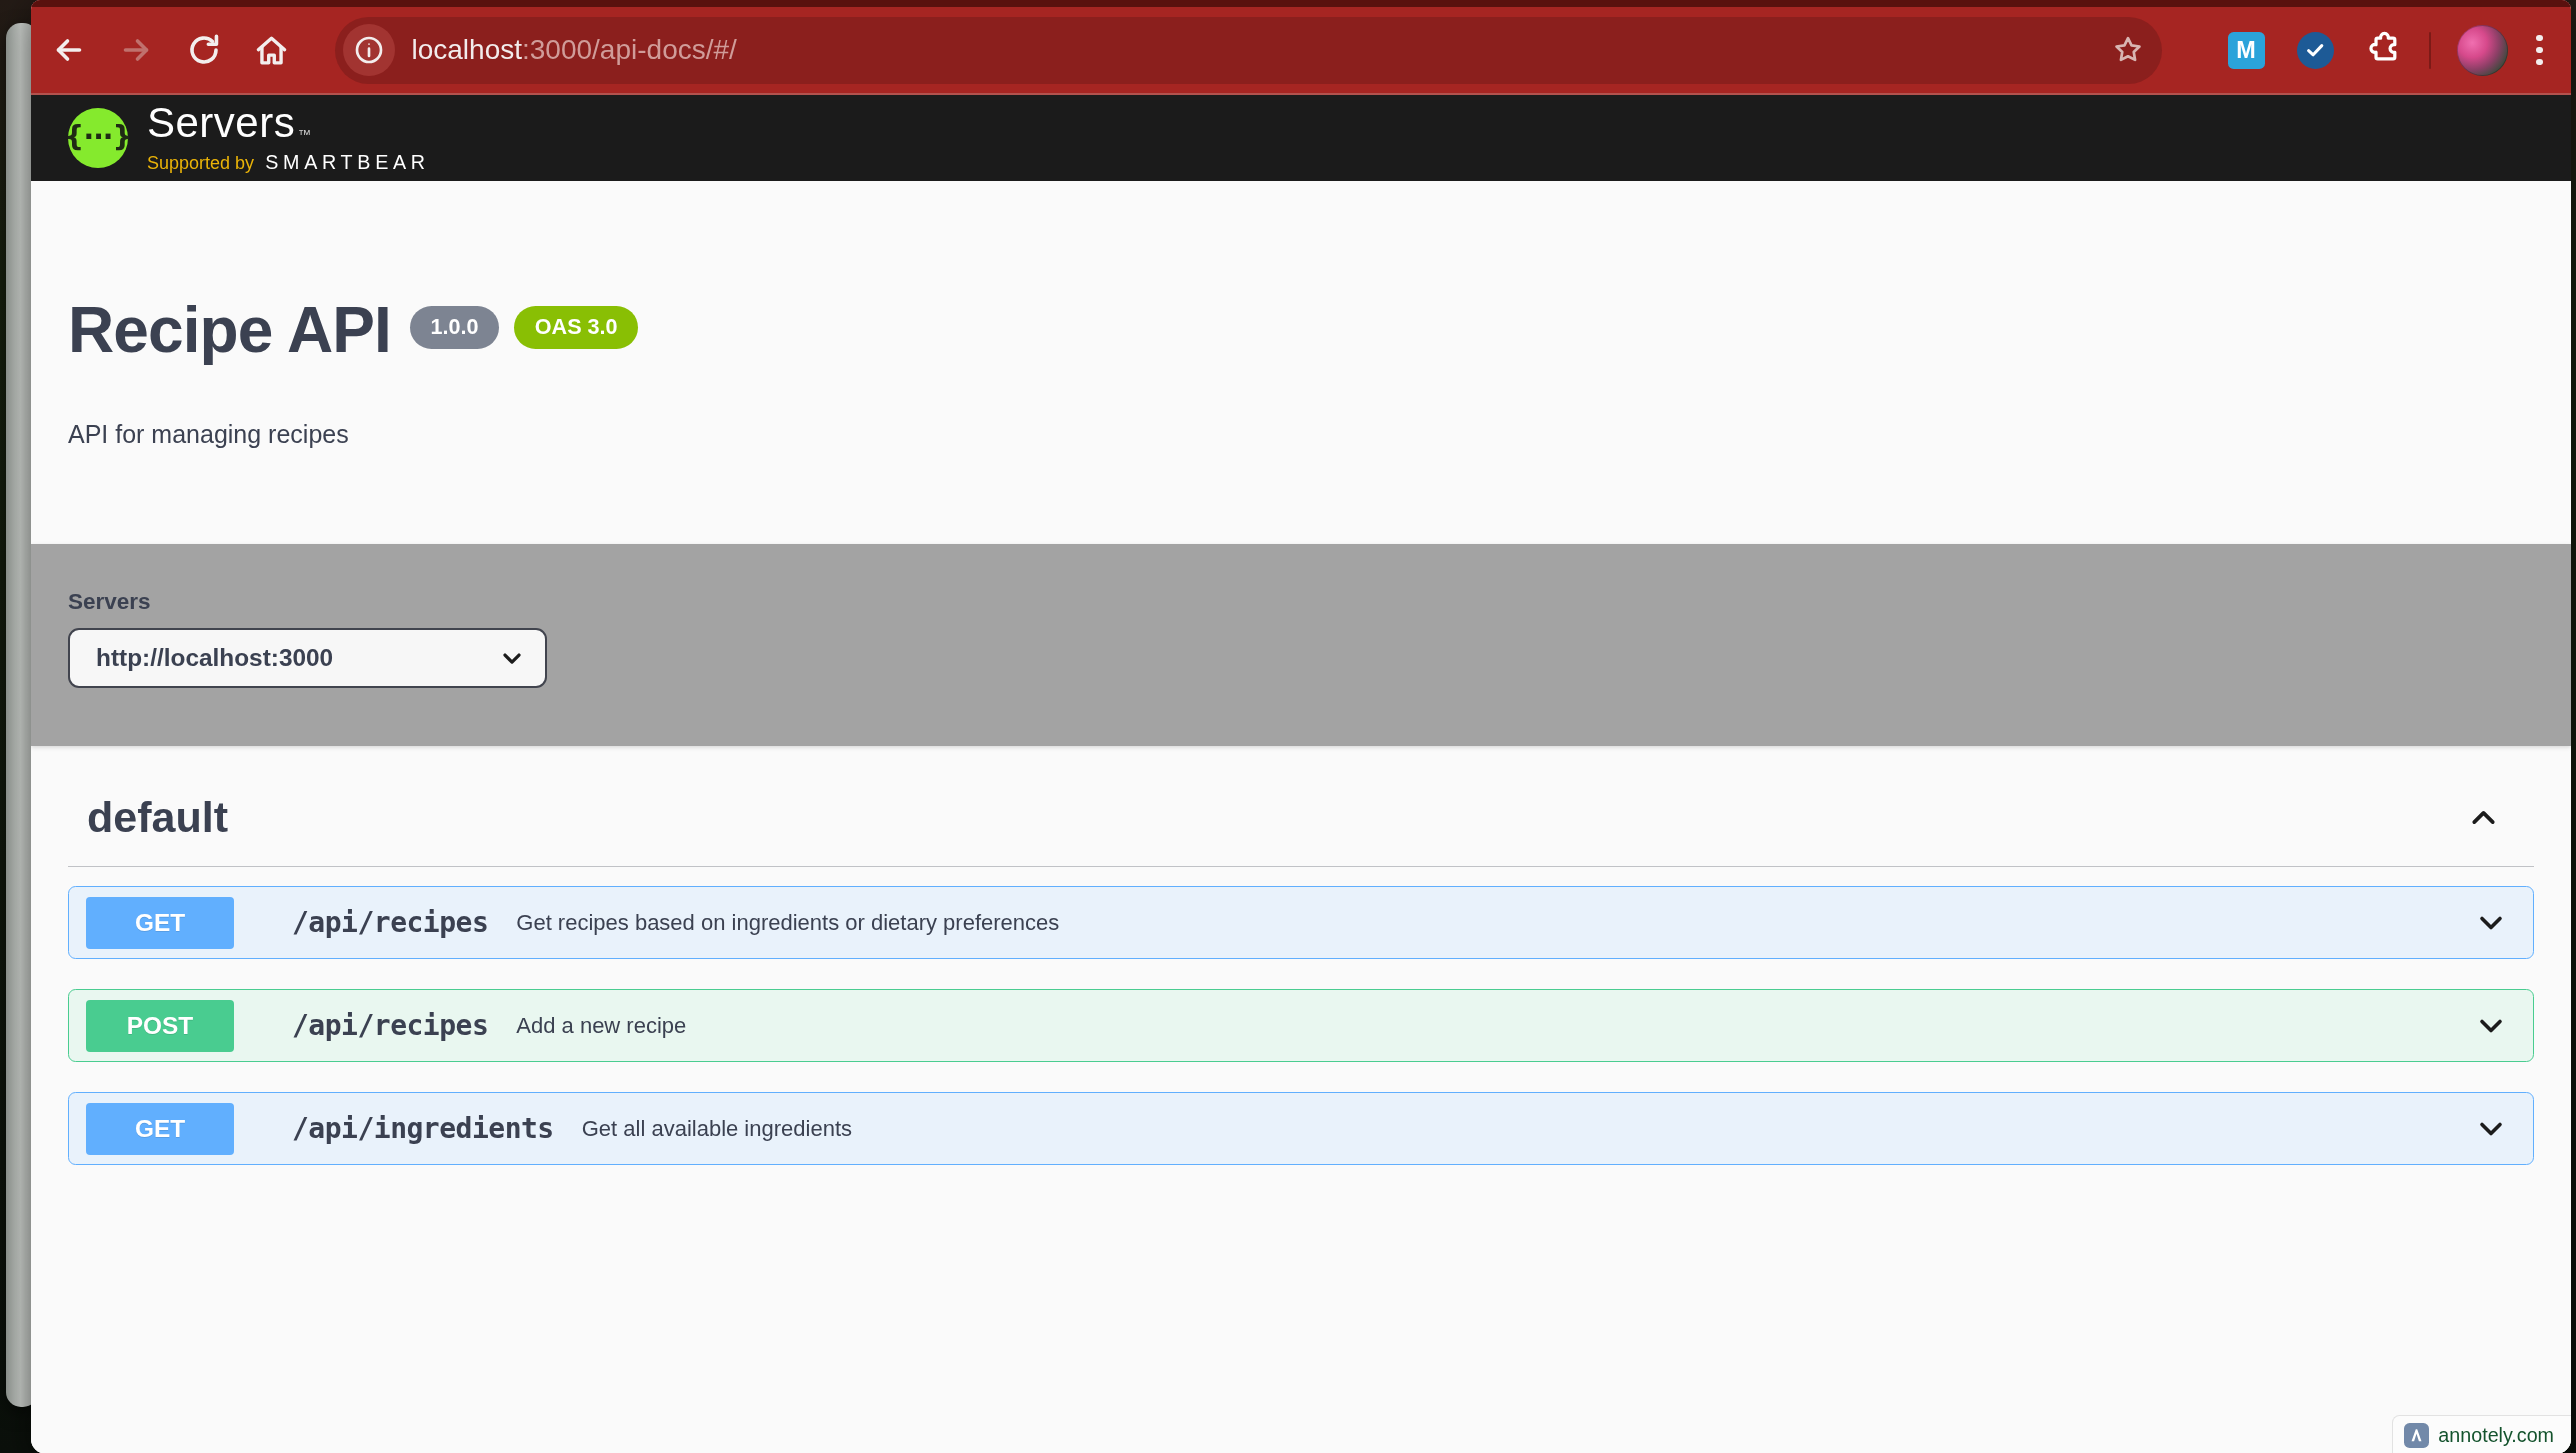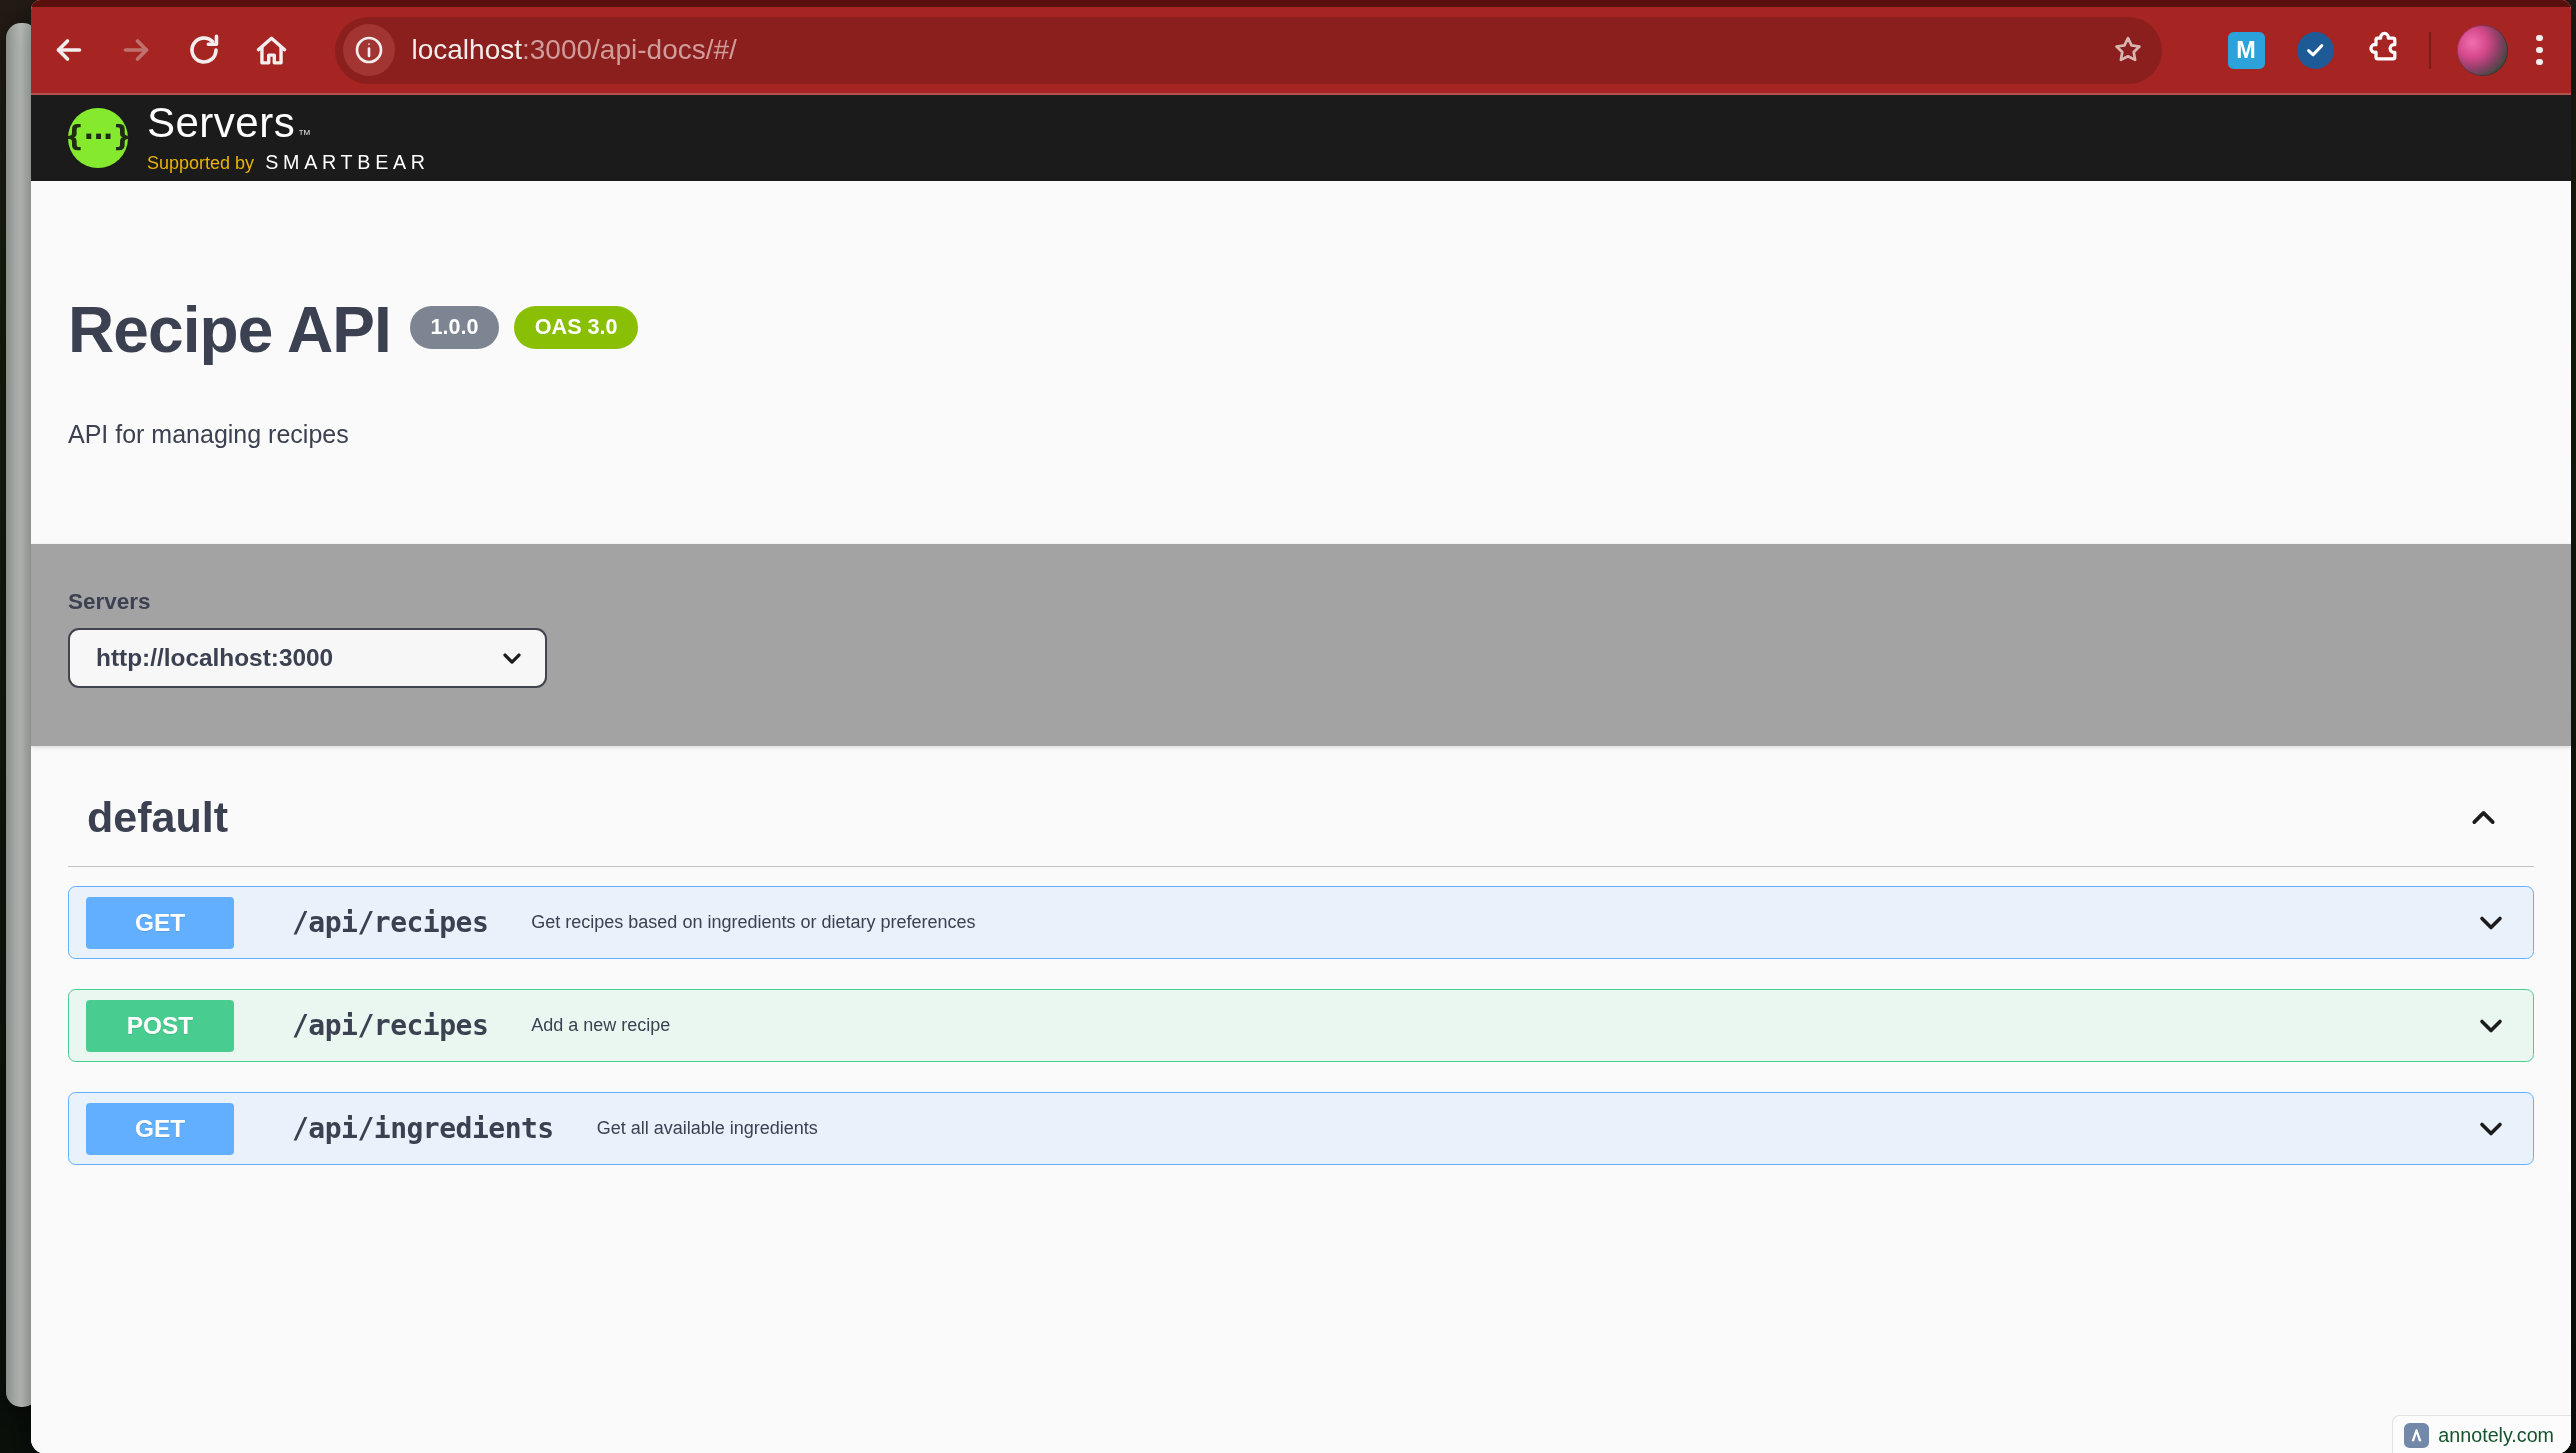--- a/index.html
+++ b/index.html
@@ -87,21 +87,21 @@
              padding:0 24.4px 0 17px; margin-bottom:30px; }
   .opblock.get  { background:#e9f2fb; border-color:#61affe; }
   .opblock.post { background:#e9f7f0; border-color:#49cc90; }
   .method { width:148px; height:52px; border-radius:4px; display:flex; align-items:center;
             justify-content:center; color:#fff; font-weight:700; font-size:24.4px;
             text-shadow:0 0.9px 0 rgba(0,0,0,.1); flex:0 0 auto; }
   .opblock.get  .method { background:#61affe; }
   .opblock.post .method { background:#49cc90; }
   .op-path { margin-left:58px; font-family:"DejaVu Sans Mono","Liberation Mono",monospace;
              font-weight:700; font-size:28px; color:#3b4151; letter-spacing:-0.5px; }
-  .op-summary { margin-left:43px; font-size:18px; color:#3b4151; }
+  .op-summary { margin-left:28px; font-size:22px; color:#3b4151; }
   .op-chevron { margin-left:auto; display:flex; align-items:center; }
 
   .watermark { position:absolute; right:0; bottom:0; height:39px; display:flex; align-items:center;
                gap:9.4px; padding:0 17px 0 11.2px; background:#fcfcfc;
                border:0.9px solid #e2e2e2; border-right:none; border-bottom:none;
                border-radius:7.5px 0 13px 0; }
   .wm-badge { width:25px; height:25px; border-radius:5.6px; background:#7289a9;
               display:flex; align-items:center; justify-content:center; }
   .wm-text { font-size:19.7px; color:#14532d; }
 </style>

